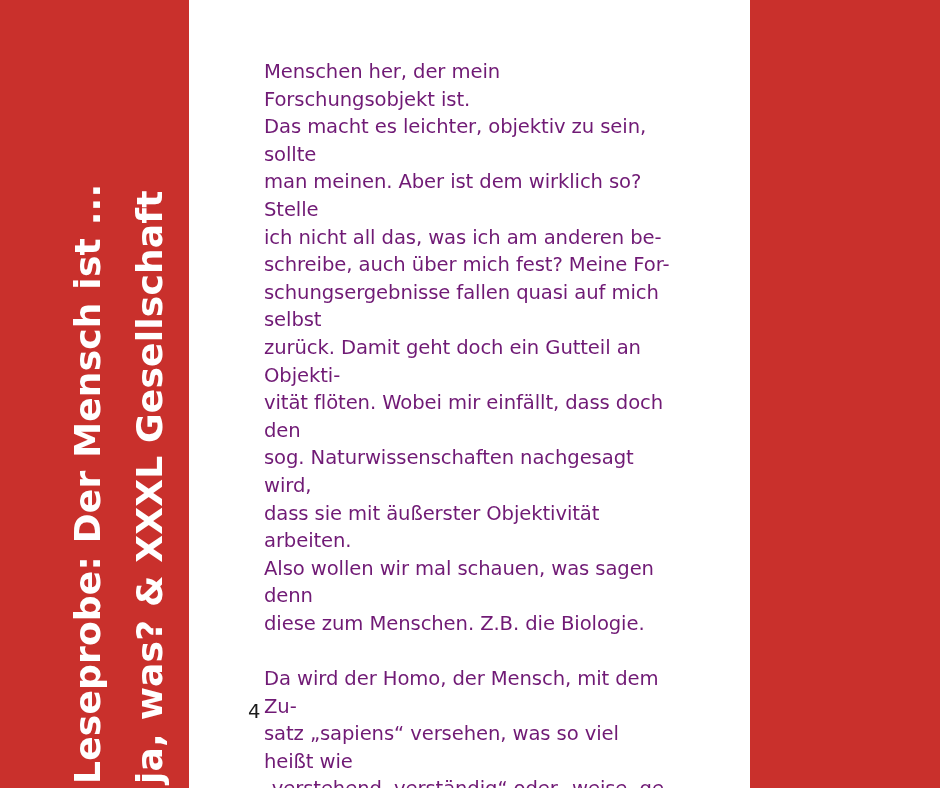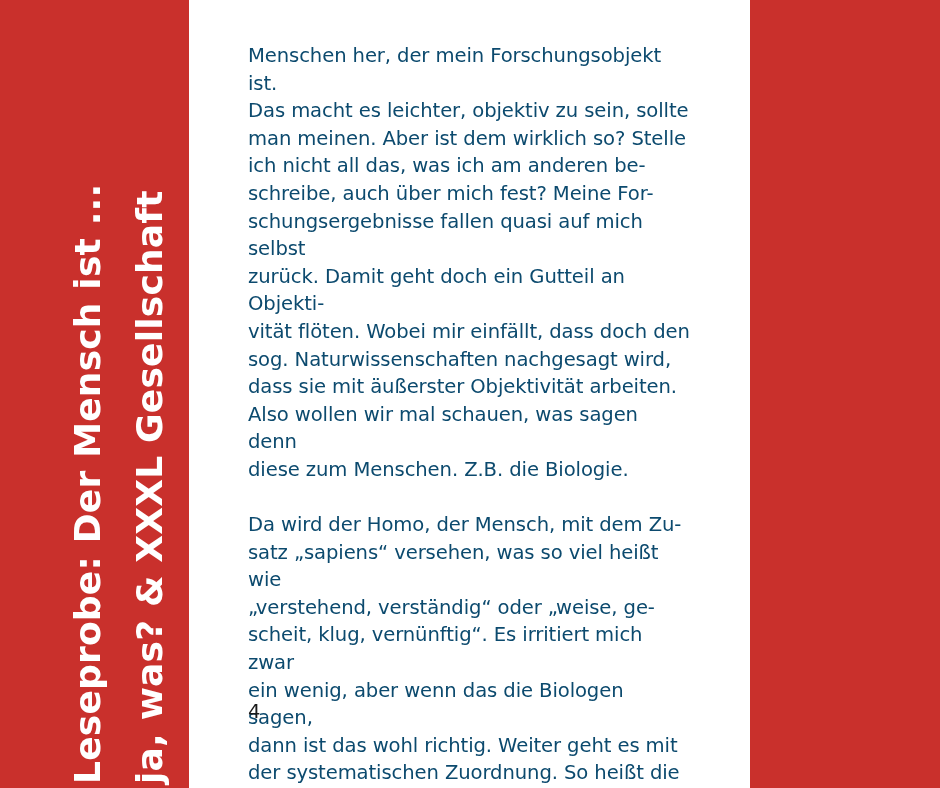--- a/index.html
+++ b/index.html
@@ -59,22 +59,22 @@
   .vline-2 { left: 132px; top: 784px; }
 
   
   .page-body {
     position: absolute;
     left: 248px;
     top: 42px;
     width: 442px;
   }
   .para {
-    margin: 0;
-    color: #0c4a6e;
+    margin: 16px;
+    color: #701a75;
     font-family: "DejaVu Sans", sans-serif;
     font-size: 19.6px;
     line-height: 27.6px;
     text-align: left;
     white-space: pre-line;
     letter-spacing: -0.1px;
   }
   .para + .para { margin-top: 27.6px; }
 
   .folio {

